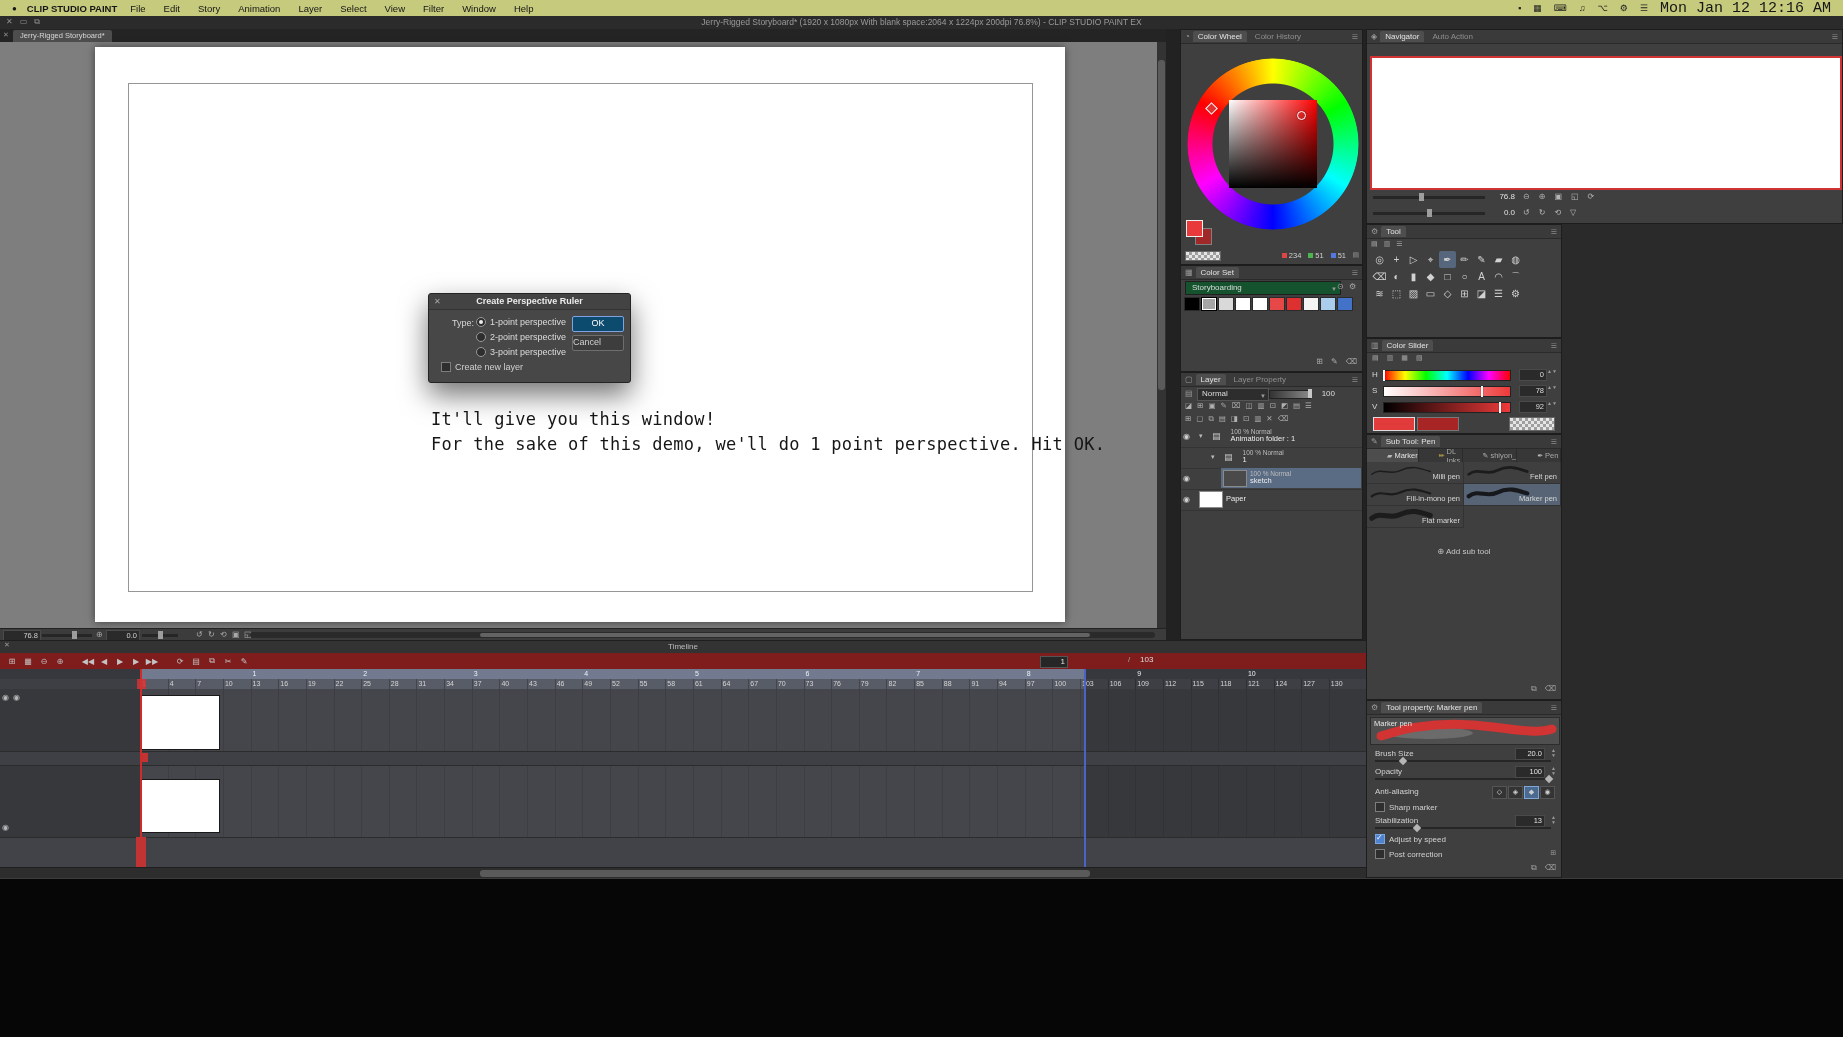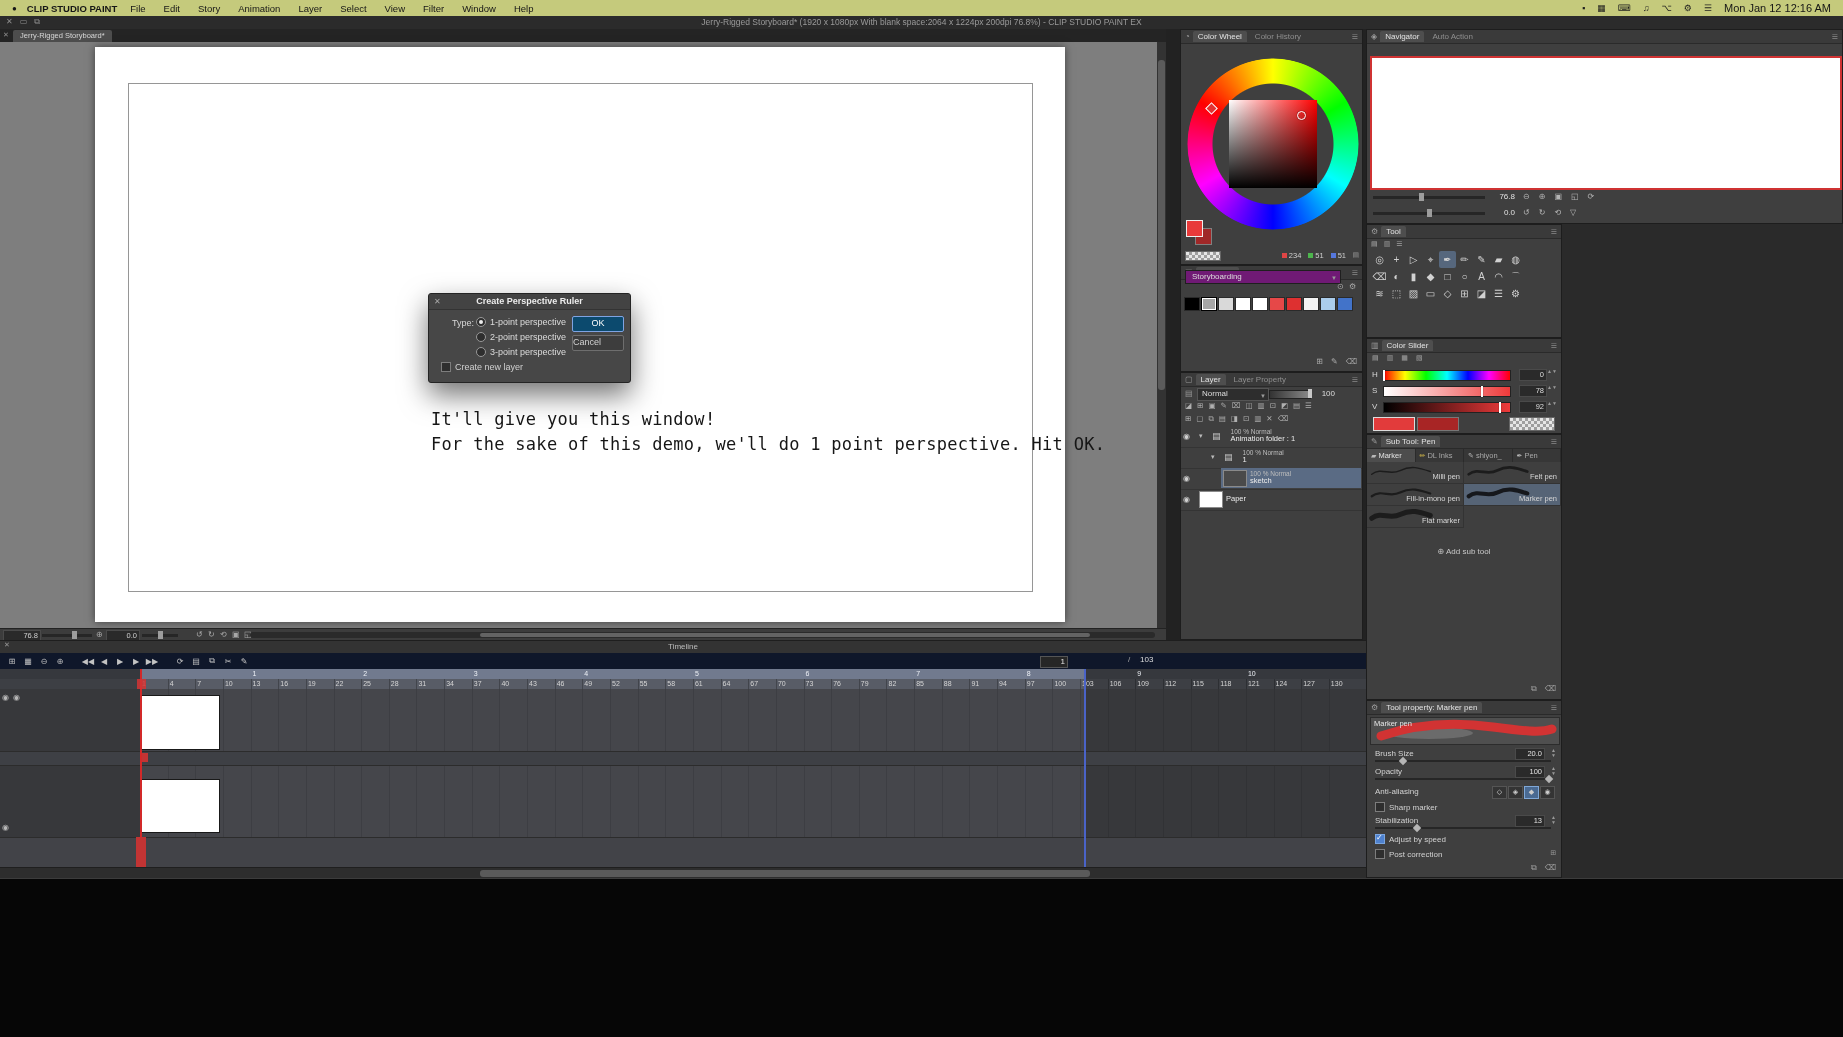--- a/index.html
+++ b/index.html
@@ -7,21 +7,21 @@
        font-family:"Liberation Sans",sans-serif;color:#c8c8c8;font-size:9px;}
 
   
   #menubar{position:absolute;left:0;top:0;width:1843px;height:16px;background:#c5ca7c;
            display:flex;align-items:center;font-size:9.5px;color:#161616;}
   #mb-apple{padding:0 10px 0 12px;font-size:8px;}
   #mb-appname{font-weight:bold;padding-right:4px;}
   .mb-item{padding:0 9px;}
   #mb-right{margin-left:auto;display:flex;align-items:center;gap:12px;padding-right:12px;}
   .mb-icon{font-size:9px;color:#1d1d1d;}
-  #mb-clock{font-size:11px;}
+  #mb-clock{font-size:15px;font-family:Liberation Mono, monospace;}
 
   
   #titlebar{position:absolute;left:0;top:16px;width:1843px;height:13px;background:#2b2b2b;
             border-bottom:1px solid #1c1c1c;}
   #tb-controls{position:absolute;left:6px;top:1px;display:flex;gap:7px;font-size:8px;color:#8e8e8e;}
   #tb-title{position:absolute;left:0;right:0;top:1px;text-align:center;font-size:8.5px;color:#9a9a9a;}
 
   
   #tabbar{position:absolute;left:0;top:29px;width:1166px;height:13px;background:#242424;}
   #tab-close{position:absolute;left:3px;top:2px;font-size:7px;color:#8e8e8e;}
@@ -62,21 +62,21 @@
   #statusbar{position:absolute;left:0;top:628px;width:1166px;height:12px;background:#3c3c3c;border-top:1px solid #222;}
   .sb-box{position:absolute;top:1px;height:9px;background:#2a2a2a;border:1px solid #4a4a4a;color:#cfcfcf;
           font-size:7.5px;text-align:right;line-height:9px;padding-right:2px;}
   .slider-track{position:absolute;background:#262626;height:3px;}
   .slider-thumb{position:absolute;background:#9d9d9d;width:5px;height:8px;top:-3px;}
   .sb-icon{position:absolute;top:1px;font-size:8px;color:#a8a8a8;}
   #sb-hscroll{position:absolute;left:250px;top:3px;width:905px;height:6px;background:#2a2a2a;border-radius:3px;}
   #sb-hscroll .thumb{position:absolute;left:230px;top:1px;width:610px;height:4px;background:#636363;border-radius:2px;}
 
   
-  #timeline{position:absolute;left:0;top:640px;width:1366px;height:238px;background:#0f172a;border-top:1px solid #1e1e1e;}
+  #timeline{position:absolute;left:0;top:640px;width:1366px;height:238px;background:#7f1d1d;border-top:1px solid #1e1e1e;}
   #tl-title{position:absolute;left:0;right:0;top:0;height:12px;background:#333;text-align:center;
             font-size:8px;color:#bcbcbc;line-height:12px;}
   #tl-close{position:absolute;left:4px;top:0;font-size:7px;color:#999;}
   #tl-toolbar{position:absolute;left:0;right:0;top:12px;height:16px;display:flex;align-items:center;padding-left:4px;}
   .tlb{width:16px;text-align:center;font-size:8px;color:#c3c3c3;flex:0 0 auto;}
   .tlb.gap{margin-left:12px;}
   #tl-frame-box{position:absolute;left:1040px;top:15px;width:24px;height:10px;background:#262626;border:1px solid #555;
                 color:#e2e2e2;font-size:8px;text-align:right;padding-right:2px;line-height:10px;}
   #tl-frame-div{position:absolute;left:1128px;top:14px;font-size:8px;color:#aaa;}
   #tl-frame-total{position:absolute;left:1140px;top:14px;font-size:8px;color:#ddd;}
@@ -132,21 +132,21 @@
   #cw-fg-swatch{position:absolute;left:5px;top:190px;width:15px;height:15px;background:#e83a3a;border:1px solid #efefef;}
   #cw-trans{position:absolute;left:4px;top:221px;width:34px;height:8px;border:1px solid #666;}
   #cw-rgb{position:absolute;right:16px;top:221px;display:flex;gap:7px;align-items:center;font-size:7.5px;color:#d0d0d0;}
   .rgb-dot{width:5px;height:5px;display:inline-block;margin-right:2px;}
   .rgb-item{display:flex;align-items:center;}
   #cw-menu2{position:absolute;right:3px;top:221px;font-size:7px;color:#8a8a8a;}
   .checker-sm{background:conic-gradient(#9f9f9f 25%,#e6e6e6 0 50%,#9f9f9f 0 75%,#e6e6e6 0) 0 0/6px 6px;}
 
   
   #p-colorset{left:1180px;top:265px;width:183px;height:107px;}
-  #cs-dropdown{position:absolute;left:4px;top:4px;width:148px;height:12px;background:#701a75;border:1px solid #1f1f1f;
+  #cs-dropdown{position:absolute;left:4px;top:15px;width:148px;height:12px;background:#14532d;border:1px solid #1f1f1f;
     font-size:8px;color:#ddd;line-height:11px;padding-left:6px;}
   #cs-dropdown .arrow{position:absolute;right:3px;top:2px;font-size:6px;color:#999;}
   #cs-lock{position:absolute;left:156px;top:16px;font-size:8px;color:#a8a8a8;}
   #cs-wrench{position:absolute;left:168px;top:16px;font-size:8px;color:#a8a8a8;}
   #cs-swatches{position:absolute;left:3px;top:31px;display:flex;}
   .cs-sw{width:16px;height:14px;margin-right:1px;border:1px solid #2a2a2a;box-sizing:border-box;}
   .cs-sw.sel{outline:1px solid #fff;outline-offset:-2px;border-color:#000;}
   #cs-footer{position:absolute;right:5px;bottom:5px;display:flex;gap:8px;font-size:8px;color:#a8a8a8;}
 
   
@@ -200,21 +200,21 @@
   .grad-sat{background:linear-gradient(to right,#fff,#ee3a3a);}
   .grad-val{background:linear-gradient(to right,#000,#ee3a3a);}
   #csl-fg{position:absolute;left:6px;top:78px;width:40px;height:12px;background:#e23b3b;border:1px solid #ddd;}
   #csl-bg2{position:absolute;left:50px;top:78px;width:40px;height:12px;background:#a82525;border:1px solid #777;}
   #csl-trans{position:absolute;right:6px;top:78px;width:44px;height:12px;border:1px solid #666;}
 
   
   #p-subtool{left:1366px;top:434px;width:196px;height:266px;}
   #st-tabs{position:absolute;left:0;top:14px;right:0;height:13px;display:flex;}
   .st-tab{flex:1;font-size:7.5px;color:#a8a8a8;background:#373737;border-right:1px solid #2b2b2b;
-    display:flex;align-items:center;gap:2px;padding-left:4px;}
+    display:flex;align-items:center;gap:2px;padding-left:20px;}
   .st-tab.active{background:#4d4d4d;color:#e2e2e2;}
   .st-tab .tic{font-size:7px;}
   #st-grid{position:absolute;left:0;top:27px;right:0;}
   .st-cell{position:absolute;width:97px;height:22px;border-right:1px solid #333;border-bottom:1px solid #333;
     background:#3f3f3f;box-sizing:border-box;}
   .st-cell.sel{background:#566476;}
   .st-cell svg{position:absolute;left:2px;top:2px;}
   .st-name{position:absolute;right:3px;bottom:2px;font-size:7.5px;color:#d6d6d6;}
   #st-add{position:absolute;left:0;right:0;top:112px;text-align:center;font-size:8px;color:#c8c8c8;}
   #st-footer{position:absolute;right:5px;bottom:5px;display:flex;gap:8px;font-size:8px;color:#a0a0a0;}

